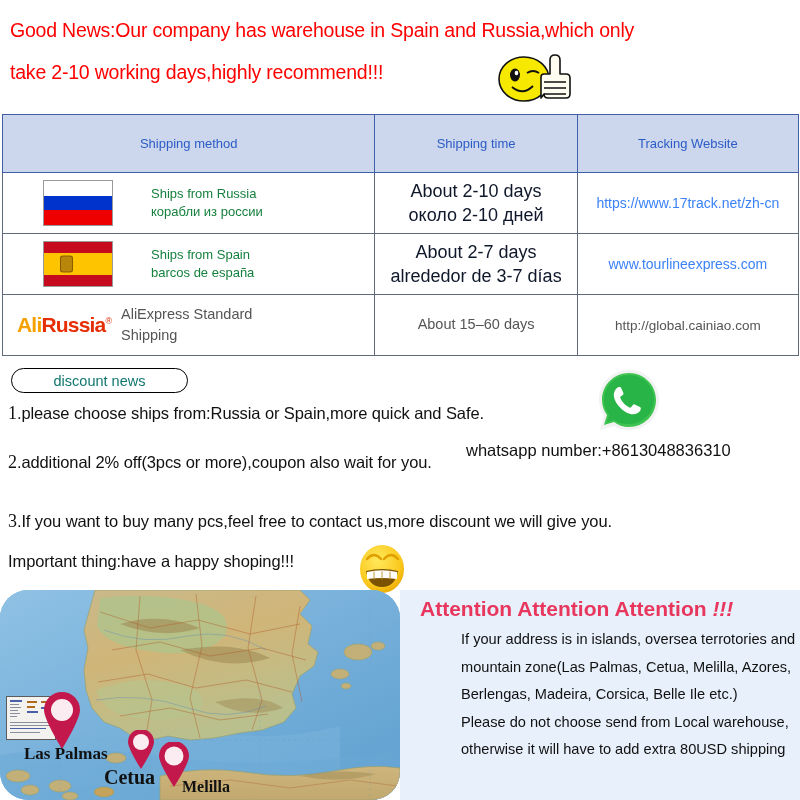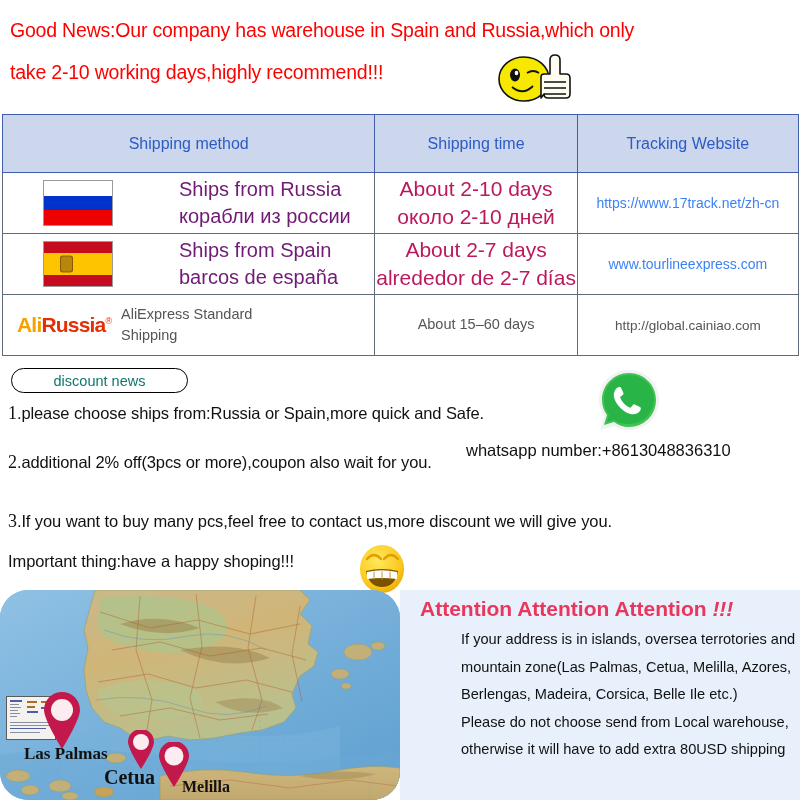--- a/index.html
+++ b/index.html
@@ -23,52 +23,52 @@
   
   .ship-table{
     position:absolute;left:2px;top:114px;width:797px;height:239px;
     border-collapse:collapse;table-layout:fixed;
   }
   .ship-table td,.ship-table th{
     border:1px solid #5f6a7d;padding:0;vertical-align:middle;
     font-weight:normal;
   }
   .ship-table thead th{
-    background:#ccd6ec;color:#2b5cc6;font-size:16px;height:57px;
+    background:#ccd6ec;color:#2b5cc6;font-size:13px;height:57px;
     border-color:#3f5fa8;
   }
   .col-a{width:372px;}
   .col-b{width:202px;}
   .col-c{width:221px;}
 
   .cell-method{position:relative;height:60px;}
   .flagbox{position:absolute;left:40px;top:50%;transform:translateY(-50%);
     width:68px;height:44px;border:1px solid #9a9a9a;overflow:hidden;}
   .ru-w{position:absolute;left:0;top:0;width:100%;height:33.33%;background:#ffffff;}
   .ru-b{position:absolute;left:0;top:33.33%;width:100%;height:33.34%;background:#0033cc;}
   .ru-r{position:absolute;left:0;top:66.67%;width:100%;height:33.33%;background:#ee0000;}
   .es-r1{position:absolute;left:0;top:0;width:100%;height:25%;background:#c60b1e;}
   .es-y{position:absolute;left:0;top:25%;width:100%;height:50%;background:#ffc400;}
   .es-r2{position:absolute;left:0;top:75%;width:100%;height:25%;background:#c60b1e;}
   .es-crest{position:absolute;left:16px;top:50%;transform:translateY(-50%);
     width:13px;height:17px;background:#b8860b;border-radius:3px;
     box-shadow:0 0 0 1px #8a5a00 inset;}
   .method-text{position:absolute;left:148px;top:50%;transform:translateY(-50%);
-    font-size:20px;color:#701a75;line-height:1.35;white-space:nowrap;margin-left:28px;}
+    font-size:13px;color:#15803d;line-height:1.35;white-space:nowrap;}
   .method-text .l2{display:block;}
 
   .ali-logo{position:absolute;left:14px;top:50%;transform:translateY(-50%);
     font-size:21px;font-weight:bold;letter-spacing:-0.8px;white-space:nowrap;}
   .ali-logo .o{color:#f5a200;}
   .ali-logo .r{color:#e62e04;}
   .ali-logo .tm{font-size:9px;vertical-align:super;color:#e62e04;font-weight:normal;}
   .ali-text{position:absolute;left:118px;top:50%;transform:translateY(-50%);
     font-size:14.5px;color:#555;line-height:1.45;width:180px;}
 
-  .cell-time{text-align:center;font-size:21px;color:#be185d;line-height:1.35;}
+  .cell-time{text-align:center;font-size:18px;color:#0f172a;line-height:1.35;}
   .cell-time.light{color:#555;font-size:14.5px;}
   .cell-site{text-align:center;font-size:14px;color:#3b82f6;white-space:nowrap;}
   .cell-site.light{color:#555;font-size:13.5px;}
   .cell-site.wide{font-size:14px;}
 
   
   .pill{
     position:absolute;left:11px;top:368px;width:175px;height:23px;
     border:1.6px solid #000;border-radius:13px;background:#fff;
     display:flex;align-items:center;justify-content:center;
@@ -172,21 +172,21 @@
               <div class="es-crest"></div>
             </div>
             <div class="method-text">
               <span>Ships from Spain</span>
               <span class="l2">barcos de españa</span>
             </div>
           </div>
         </td>
         <td class="cell-time">
           <div>About 2-7 days</div>
-          <div>alrededor de 2-7 días</div>
+          <div>alrededor de 3-7 días</div>
         </td>
         <td class="cell-site">www.tourlineexpress.com</td>
       </tr>
 
       <tr>
         <td>
           <div class="cell-method">
             <div class="ali-logo">
               <span class="o">Ali</span><span class="r">Russia</span><span class="tm">®</span>
             </div>

